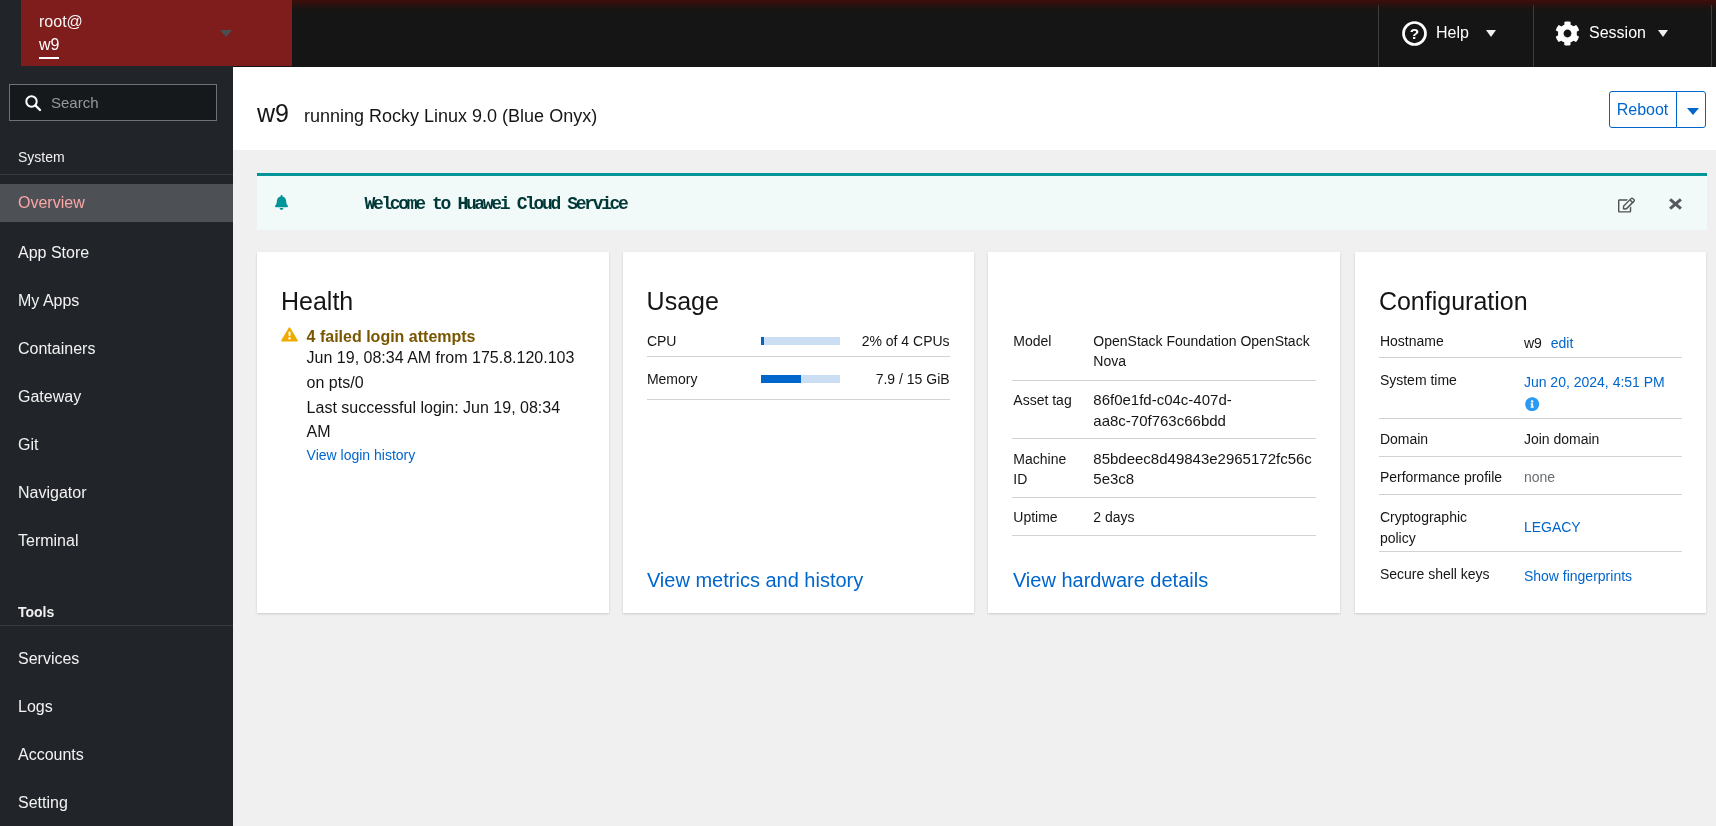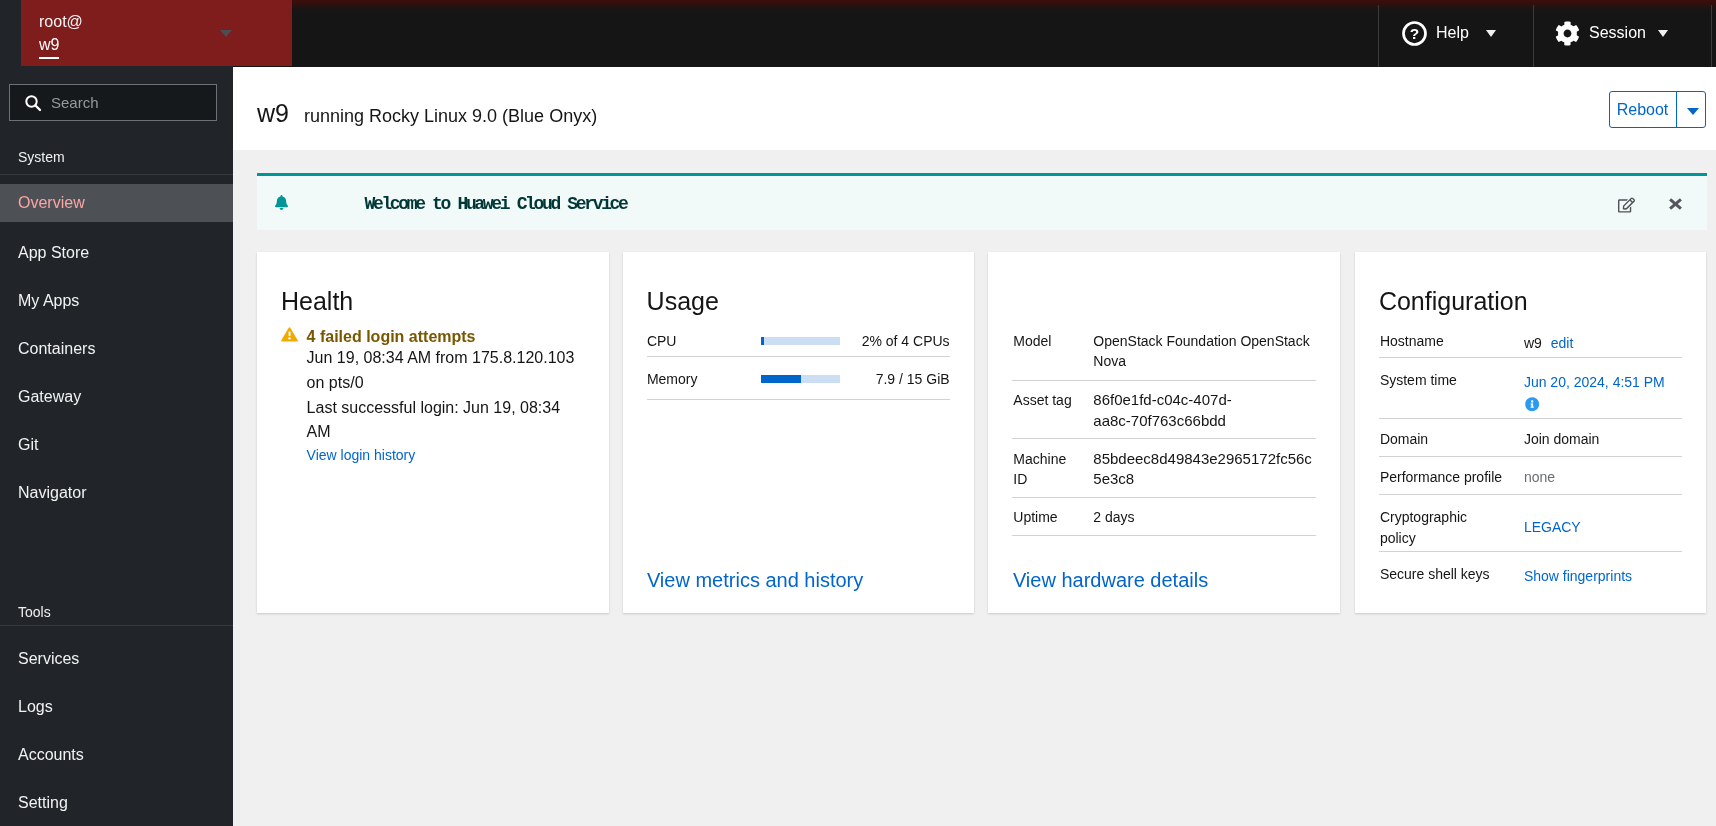--- a/index.html
+++ b/index.html
@@ -103,21 +103,22 @@
     </div>
     <div class="abs sect" style="top:149px;">System</div>
     <div class="abs sidediv" style="top:174px;"></div>
     <div class="abs navitem cur" style="top:183.5px;">Overview</div>
     <div class="abs navitem" style="top:233.5px;">App Store</div>
     <div class="abs navitem" style="top:281.5px;">My Apps</div>
     <div class="abs navitem" style="top:329.5px;">Containers</div>
     <div class="abs navitem" style="top:425.5px;">Git</div>
     <div class="abs navitem" style="top:377.5px;">Gateway</div>
     <div class="abs navitem" style="top:473.5px;">Navigator</div>
-    <div class="abs sect" style="top:603.5px;">Tools</div>
+    <div class="abs navitem" style="top:521.5px;">Terminal</div>
+    <div class="abs sect" style="top:603.5px;font-weight:bold;">Tools</div>
     <div class="abs sidediv" style="top:625px;"></div>
     <div class="abs navitem" style="top:639.5px;">Services</div>
     <div class="abs navitem" style="top:687.5px;">Logs</div>
     <div class="abs navitem" style="top:735.5px;">Accounts</div>
     <div class="abs navitem" style="top:783.5px;">Setting</div>
   </div>
 
   <div id="header" class="abs">
     <div id="h-title" class="abs">w9</div>
     <div id="h-sub" class="abs">running Rocky Linux 9.0 (Blue Onyx)</div>

